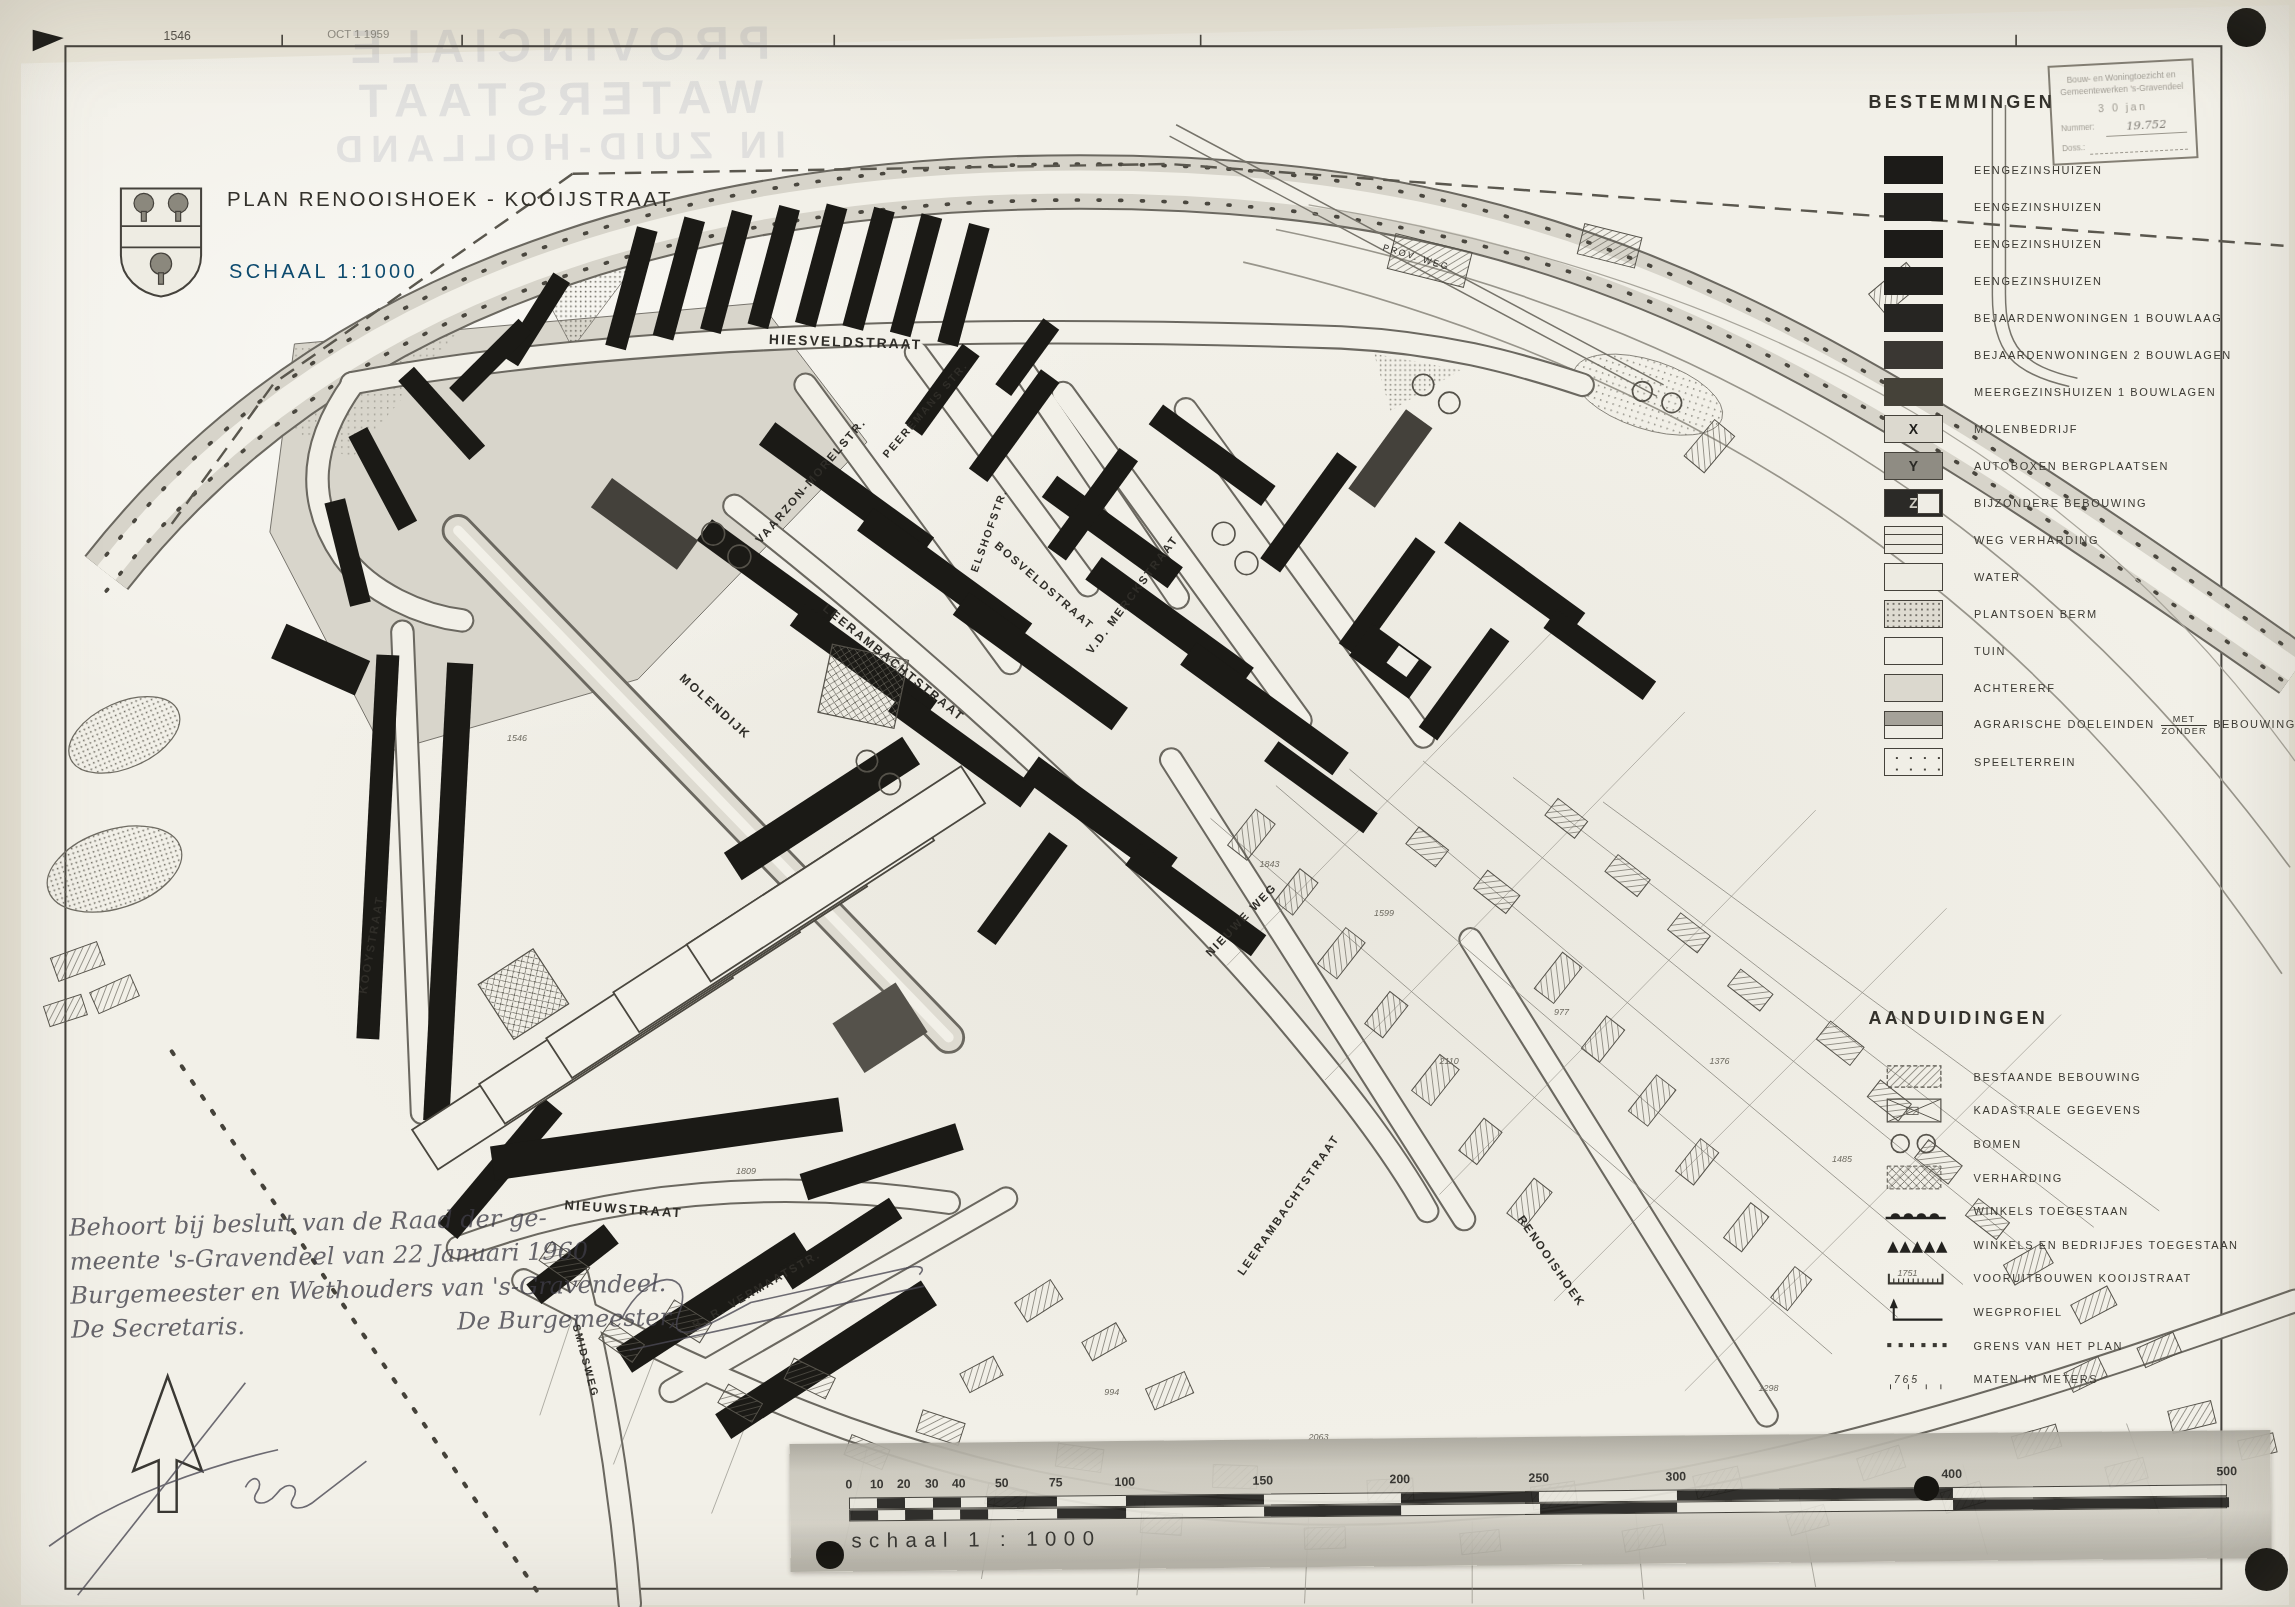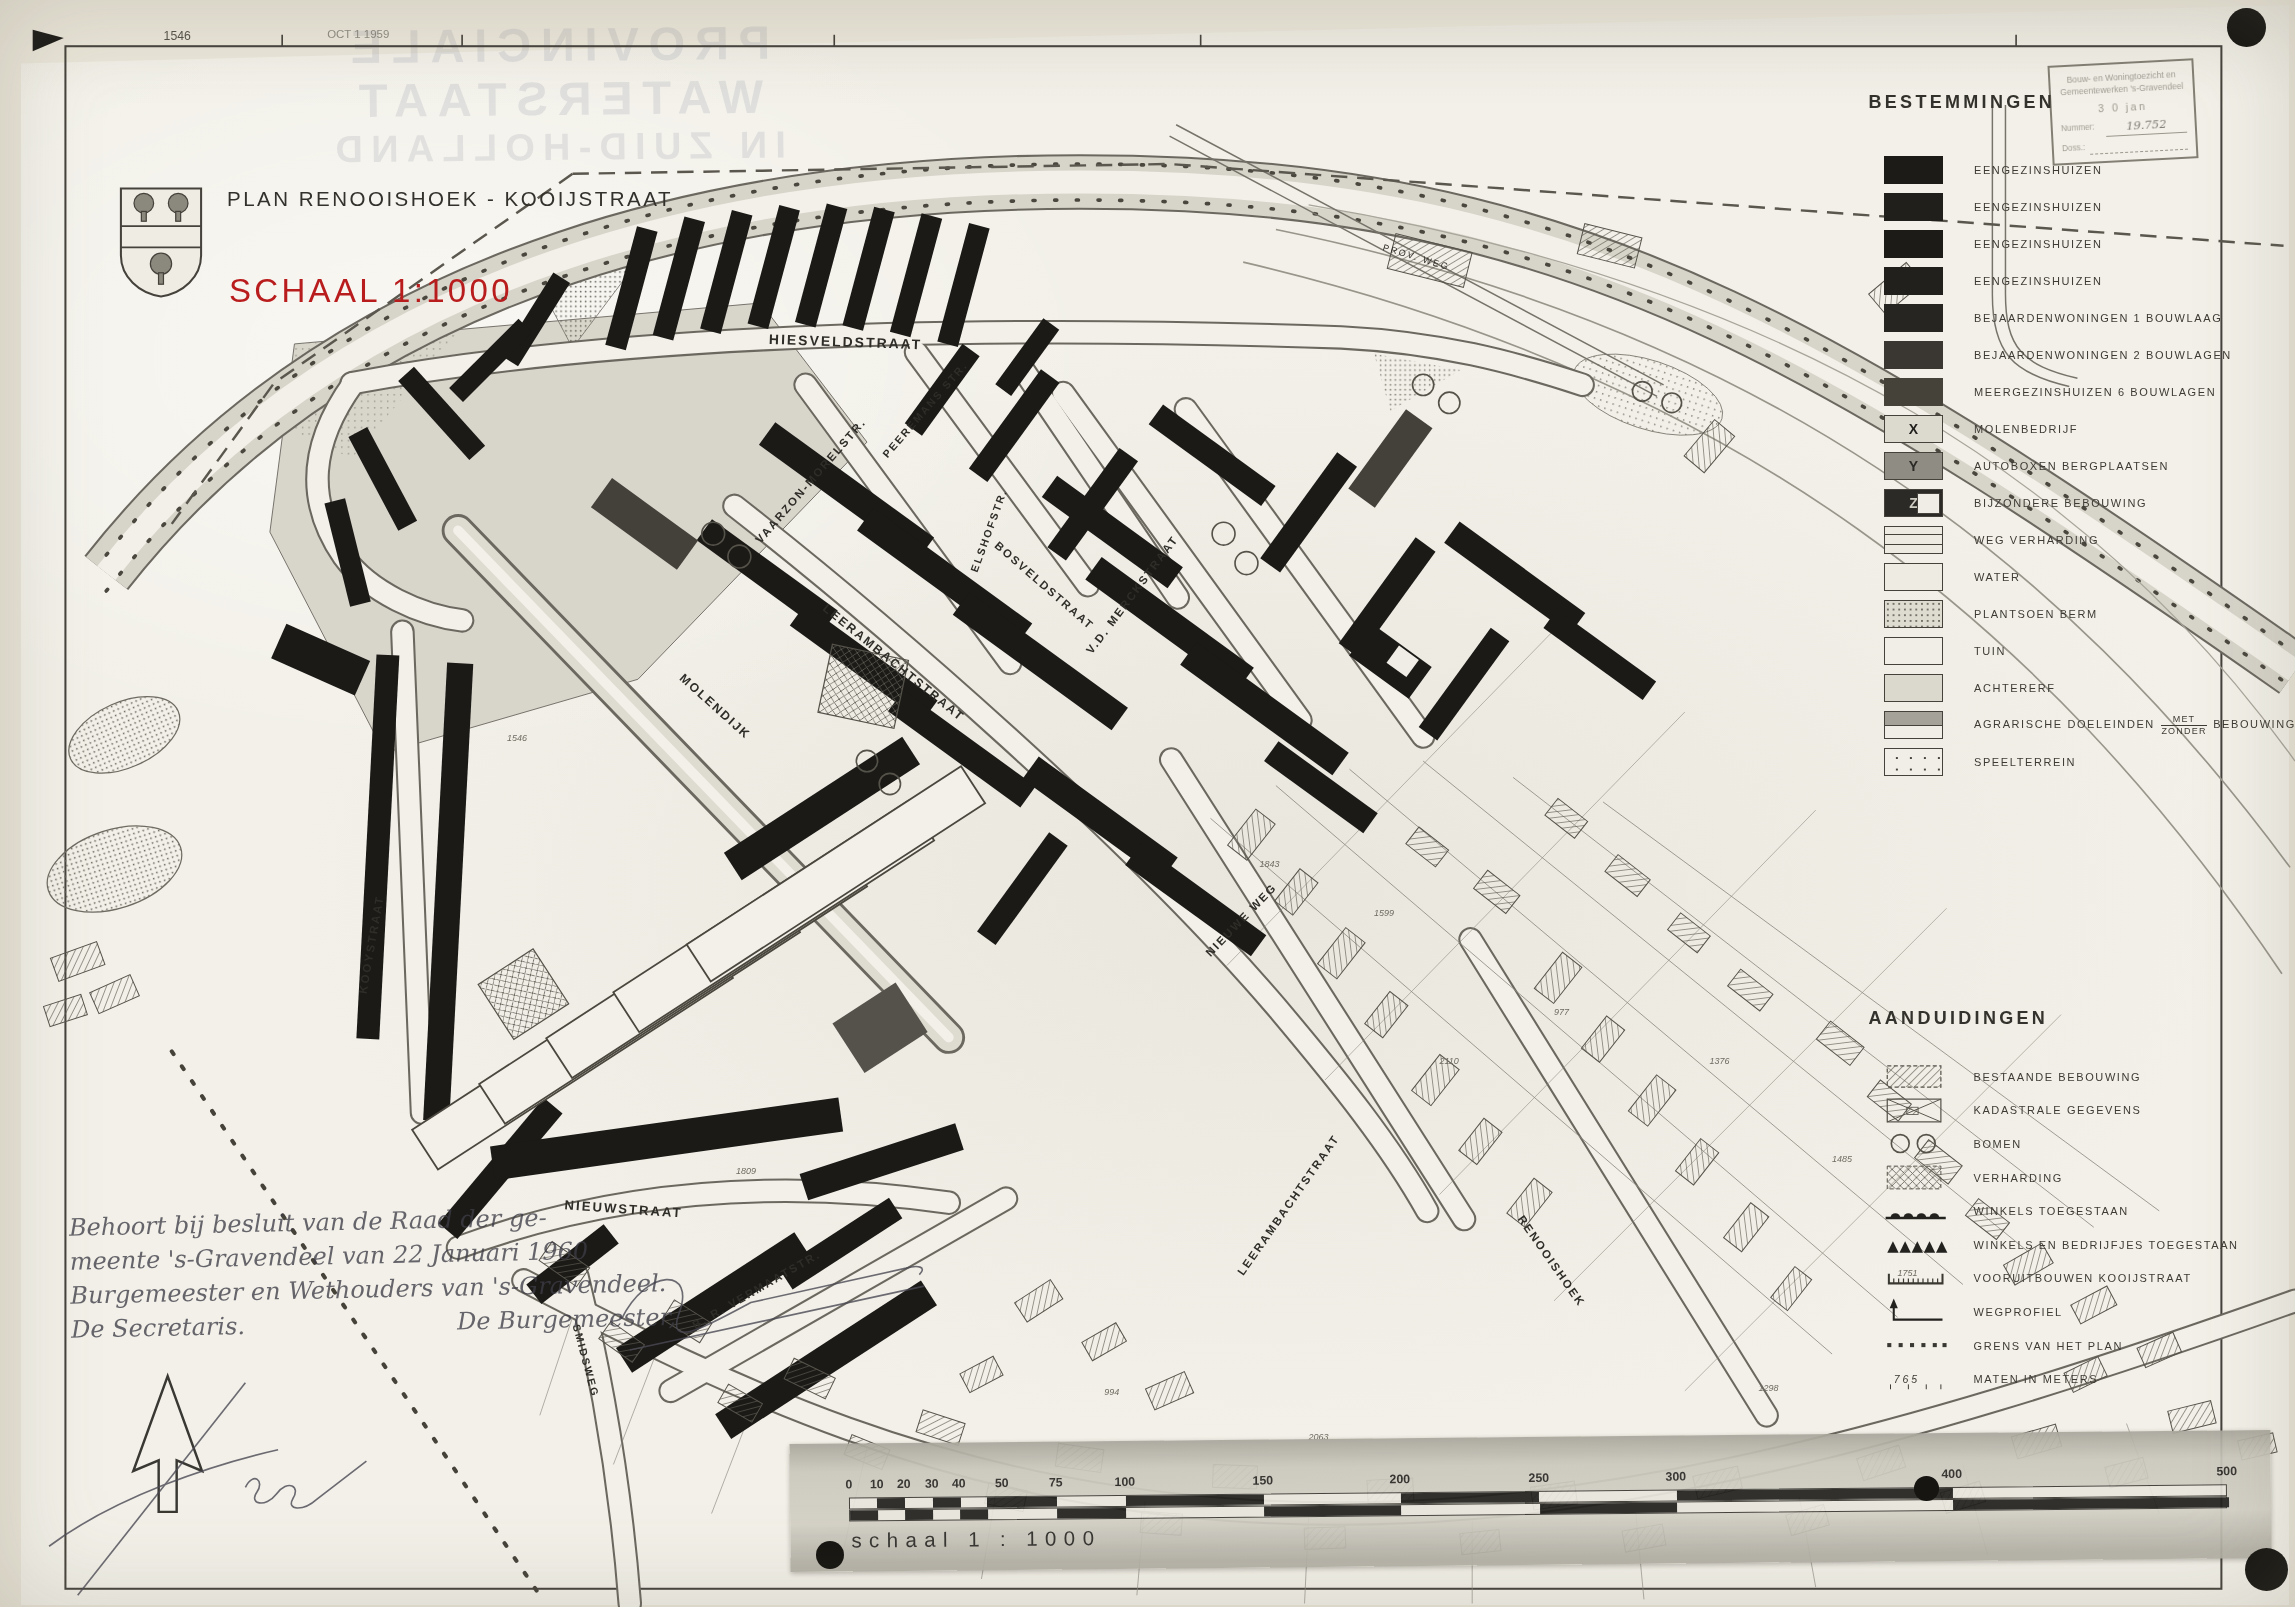--- a/index.html
+++ b/index.html
@@ -11,21 +11,21 @@
     background-image:radial-gradient(982px 573px at 18% 22%, rgba(255,255,255,.5), rgba(255,255,255,0) 70%),
       radial-gradient(1309px 736px at 55% 55%, rgba(190,186,172,.18), rgba(190,186,172,0) 75%),
       linear-gradient(180deg, rgba(210,206,193,.25), rgba(210,206,193,0) 6%);}
   .sheet-wedge{position:absolute;left:0;top:0;width:100%;height:69px;
     background:#e9e5d8;clip-path:polygon(0 0,100% 0,100% 4.9px,0 64px);}
   svg.map{position:absolute;left:0;top:0;width:2295px;height:1608px;}
   
   .title-block{position:absolute;left:98px;top:97px;color:#2e2c27;}
   .town{font-size:54px;letter-spacing:7.4px;font-weight:400;}
   .subtitle{position:absolute;left:227px;top:187px;font-size:20.5px;letter-spacing:2.5px;color:#33312b;}
-  .scale-lab{position:absolute;left:229px;top:272px;font-size:33px;letter-spacing:3.3px;color:#b91c1c;}
+  .scale-lab{position:absolute;left:229px;top:260px;font-size:20px;letter-spacing:3.3px;color:#0c4a6e;}
   
   .ghost{position:absolute;left:147px;top:18px;width:818px;text-align:center;
     transform:scaleX(-1) rotate(.6deg);color:rgba(105,115,145,.14);font-weight:bold;line-height:1.15;}
   .ghost .g1{font-size:47px;letter-spacing:9.8px;}
   .ghost .g2{font-size:38px;letter-spacing:8.2px;}
   
   .legend{position:absolute;left:1846px;top:92px;width:448px;color:#3a3832;margin-left:16px;}
   .legend h3{margin:0 0 43px 6.5px;font-size:18px;letter-spacing:3.3px;font-weight:bold;color:#34322c;}
   .li{display:flex;align-items:center;height:28px;margin-bottom:9px;padding-left:22px;}
   .sw{width:59px;height:28px;flex:none;box-sizing:border-box;position:relative;}
@@ -449,21 +449,21 @@
     <div class="li">
         <span class="sw sw-b5"></span>
         <span class="lab">BEJAARDENWONINGEN  1 BOUWLAAG</span>
       </div>
     <div class="li">
         <span class="sw sw-b6"></span>
         <span class="lab">BEJAARDENWONINGEN  2 BOUWLAGEN</span>
       </div>
     <div class="li">
         <span class="sw sw-b7"></span>
-        <span class="lab">MEERGEZINSHUIZEN   6 BOUWLAGEN</span>
+        <span class="lab">MEERGEZINSHUIZEN   1 BOUWLAGEN</span>
       </div>
     <div class="li">
         <span class="sw sw-tag sw-x">X</span>
         <span class="lab">MOLENBEDRIJF</span>
       </div>
     <div class="li">
         <span class="sw sw-tag sw-y">Y</span>
         <span class="lab">AUTOBOXEN  BERGPLAATSEN</span>
       </div>
     <div class="li">

